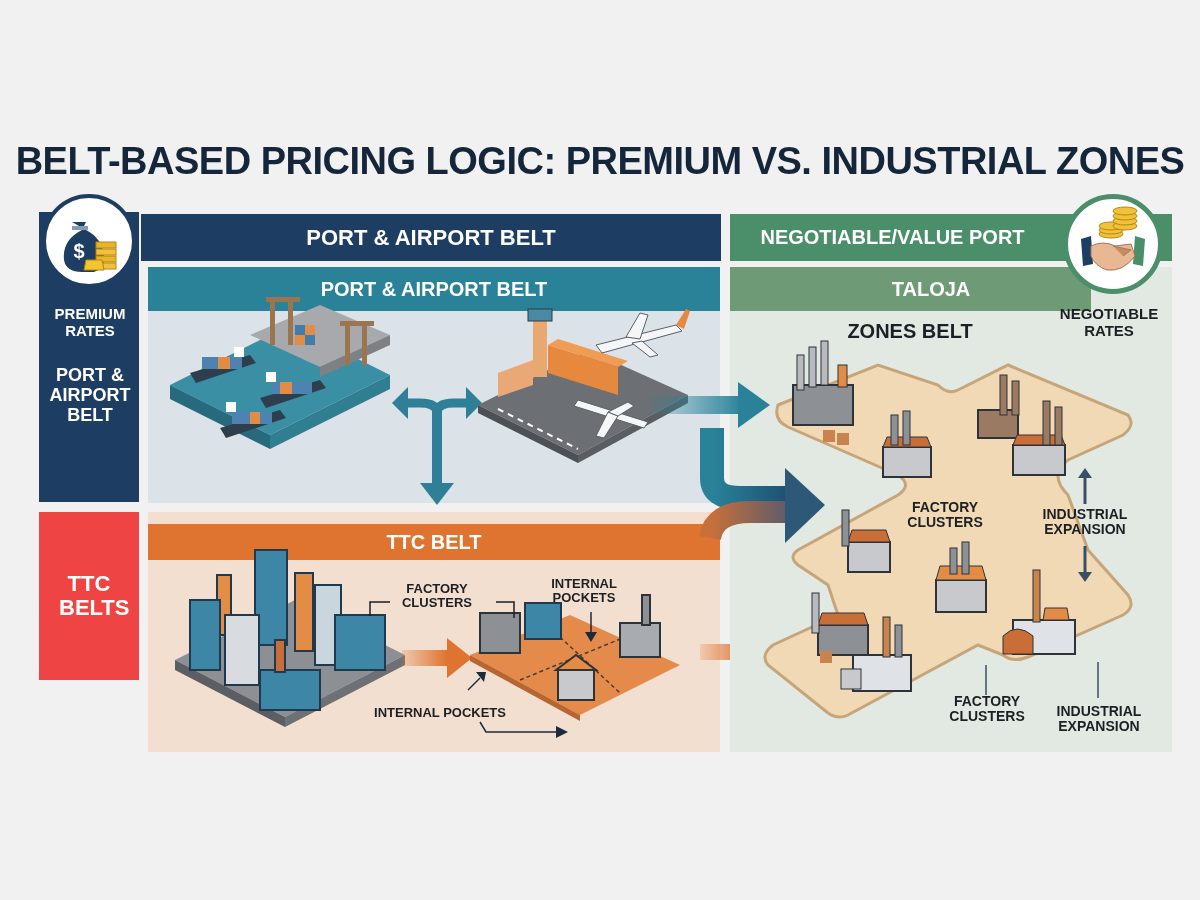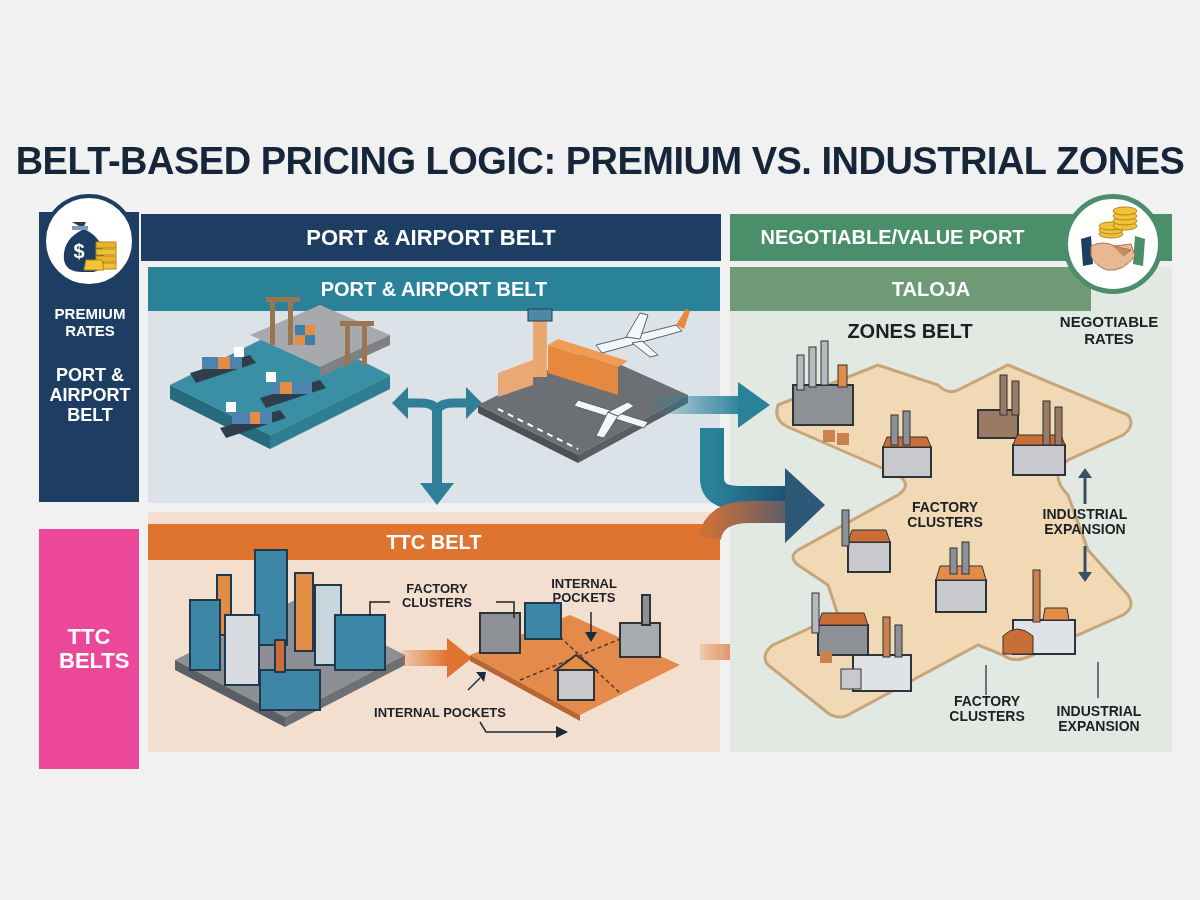--- a/index.html
+++ b/index.html
@@ -26,21 +26,21 @@
     <rect x="54" y="48" width="20" height="6" fill="#e8b52a" stroke="#b88414"></rect>
     <rect x="54" y="55" width="20" height="6" fill="#f0c23a" stroke="#b88414"></rect>
     <rect x="54" y="62" width="20" height="6" fill="#e8b52a" stroke="#b88414"></rect>
     <rect x="54" y="69" width="20" height="6" fill="#f0c23a" stroke="#b88414"></rect>
     <polygon points="44,66 60,66 62,76 42,76" fill="#f3c531" stroke="#b88414"></polygon>
   </svg>
 </div>
 <div class="abs lbl lbl-white" style="left:44px;top:306px;width:92px;font-size:15px;">PREMIUM RATES</div>
 <div class="abs lbl lbl-white" style="left:44px;top:366px;width:92px;font-size:18px;">PORT &amp; AIRPORT BELT</div>
 
-<div class="abs bar" style="left:39px;top:512px;width:100px;height:240px;background:#ec4899;margin-top:17px;">
+<div class="abs bar" style="left:39px;top:512px;width:100px;height:168px;background:#ef4444;">
   <div class="lbl lbl-white" style="width:60px;font-size:22px;">TTC BELTS</div>
 </div>
 
 <div class="abs bar" style="left:141px;top:214px;width:580px;height:47px;background:#1d3e62;font-size:22px;">PORT &amp; AIRPORT BELT</div>
 <div class="abs" style="left:148px;top:267px;width:572px;height:236px;background:#dbe3e9;"></div>
 <div class="abs bar" style="left:148px;top:267px;width:572px;height:44px;background:#2a8299;font-size:20px;">PORT &amp; AIRPORT BELT</div>
 
 <svg width="230" height="170" style="left:170px;top:315px;">
   <polygon points="0,70 120,10 220,60 100,120" fill="#3a8fa4"></polygon>
   <polygon points="0,70 100,120 100,134 0,84" fill="#276a7d"></polygon>
@@ -199,21 +199,21 @@
     <ellipse cx="62" cy="32" rx="12" ry="4" fill="#f0c23a" stroke="#b88414"></ellipse>
     <ellipse cx="62" cy="27" rx="12" ry="4" fill="#f0c23a" stroke="#b88414"></ellipse>
     <ellipse cx="62" cy="22" rx="12" ry="4" fill="#f0c23a" stroke="#b88414"></ellipse>
     <ellipse cx="62" cy="17" rx="12" ry="4" fill="#f0c23a" stroke="#b88414"></ellipse>
     <polygon points="18,45 28,42 30,70 20,72" fill="#1d3e62"></polygon>
     <polygon points="72,42 82,45 80,72 70,70" fill="#4a8e6a"></polygon>
     <path d="M28 52 Q40 46 52 52 L68 50 L72 62 Q60 78 44 76 Q32 72 28 62 Z" fill="#e8b892" stroke="#a8755a"></path>
     <path d="M50 52 L68 56 L60 62" fill="#c68c62" stroke="#a8755a"></path>
   </svg>
 </div>
-<div class="abs lbl lbl-dark" style="left:1050px;top:306px;width:118px;font-size:15px;margin-top:8px;">NEGOTIABLE RATES</div>
+<div class="abs lbl lbl-dark" style="left:1050px;top:306px;width:118px;font-size:15px;">NEGOTIABLE RATES</div>
 <div class="abs lbl lbl-dark" style="left:820px;top:320px;width:180px;font-size:20px;">ZONES BELT</div>
 
 <svg width="380" height="380" style="left:768px;top:345px;">
   <path d="M10 60 L110 20 L170 40 Q180 50 190 45 L240 20 L360 70 Q368 80 355 90 L300 115 Q280 130 300 150 L320 205 L360 250 Q368 262 355 270 L260 312 Q245 318 235 310 L210 300 L80 370 Q70 375 60 368 L0 320 Q-8 310 5 300 L70 270 L60 240 L30 220 Q20 212 30 205 L130 150 Q145 140 130 130 L20 82 Q5 75 10 60 Z" fill="#f1d9b5" stroke="#c6a57a" stroke-width="3"></path>
 
   <g transform="translate(25,10)">
       <rect x="0" y="30" width="60" height="40" fill="#8d9095" stroke="#2e3338" stroke-width="2"></rect>
       <rect x="4" y="0" width="7" height="35" fill="#b8babd" stroke="#2e3338"></rect>
       <rect x="16" y="-8" width="7" height="40" fill="#b8babd" stroke="#2e3338"></rect>
       <rect x="28" y="-14" width="7" height="44" fill="#b8babd" stroke="#2e3338"></rect>

